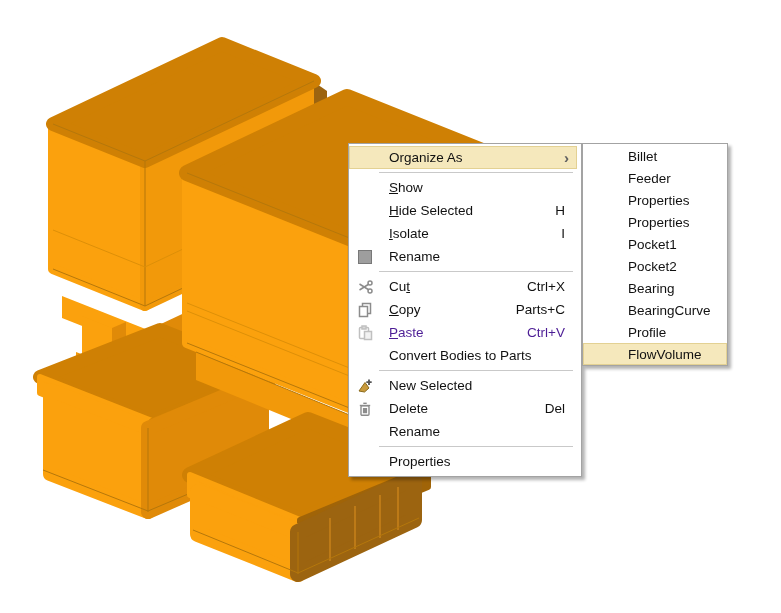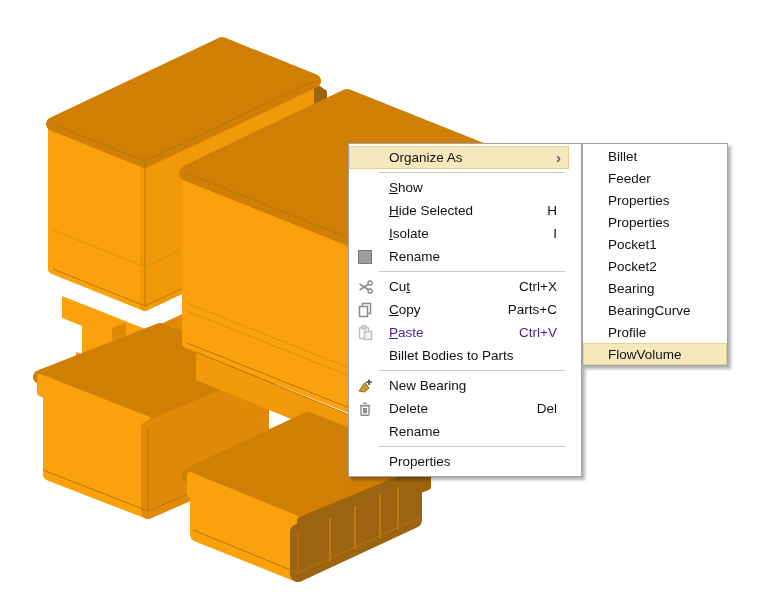--- a/index.html
+++ b/index.html
@@ -15,39 +15,39 @@
   
   .menu{
     position:absolute;
     background:#ffffff;
     border:1px solid #a3a3a3;
     box-shadow:3px 3px 3px rgba(0,0,0,0.30);
     font-size:13.5px;color:#111;
     box-sizing:border-box;
     z-index:10;
   }
-  #main-menu{left:348px;top:143px;width:234px;padding:2px 12px 3px 0;}
+  #main-menu{left:348px;top:143px;width:234px;padding:2px 4px 3px 0;}
   #sub-menu{left:582px;top:143px;width:146px;padding:1px 0 0 0;}
 
   .menu-row{
     position:relative;display:flex;align-items:center;
     height:23px;cursor:default;white-space:nowrap;
   }
   #sub-menu .menu-row{height:22px;}
   .menu-row.hl{
     background:var(--hl-bg);
     box-shadow:inset 0 0 0 1px var(--hl-border);
   }
   .menu-row.disabled{color:#4c1d95;}
   .mi-icon{
     position:absolute;left:7px;top:50%;transform:translateY(-50%);
     width:18px;height:18px;display:flex;align-items:center;justify-content:center;
   }
   .mi-label{margin-left:40px;}
-  #sub-menu .mi-label{margin-left:25px;}
+  #sub-menu .mi-label{margin-left:45px;}
   .mi-label u{text-decoration:underline;}
   .mi-shortcut{margin-left:auto;margin-right:12px;}
   .mi-arrow{
     position:absolute;right:8px;top:50%;transform:translateY(-56%);
     font-size:15px;font-weight:bold;color:#606060;line-height:1;
   }
   .menu-sep{
     height:1px;background:#c9c9c9;
     margin:3px 4px 3px 30px;
   }
@@ -191,31 +191,31 @@
         <svg width="16" height="16" fill="none" stroke="#c0c0c0" stroke-width="1.5">
           <rect x="2.5" y="2.5" width="9" height="11" rx="1"></rect>
           <rect x="5" y="1" width="4" height="3" fill="#d8d8d8"></rect>
           <rect x="7.5" y="6.5" width="7" height="8" fill="#f2f2f2"></rect>
         </svg>
       </span>
       <span class="mi-label"><u>P</u>aste</span>
       <span class="mi-shortcut">Ctrl+V</span>
     </div>
     <div class="menu-row">
-      <span class="mi-label">Billet Bodies to Parts</span>
+      <span class="mi-label">Convert Bodies to Parts</span>
     </div>
     <div class="menu-sep"></div>
     <div class="menu-row">
       <span class="mi-icon">
         <svg width="16" height="16">
           <path d="M2,13 L8,4.5 L12,10 L7.5,14 Z" fill="#c99a3c" stroke="#8a6a1a" stroke-width="1"></path>
           <path d="M12,1.5 L12,7 M9.3,4.2 L14.7,4.2" stroke="#555" stroke-width="1.8"></path>
         </svg>
       </span>
-      <span class="mi-label">New Bearing</span>
+      <span class="mi-label">New Selected</span>
     </div>
     <div class="menu-row">
       <span class="mi-icon">
         <svg width="16" height="16" fill="none" stroke="#8c8c8c" stroke-width="1.4">
           <rect x="4" y="4.8" width="8" height="9.5" rx="1"></rect>
           <path d="M2.8,4.5 L13.2,4.5"></path>
           <path d="M6.3,2.3 L9.7,2.3"></path>
           <path d="M6.6,7 L6.6,12.3 M8,7 L8,12.3 M9.4,7 L9.4,12.3"></path>
         </svg>
       </span>

